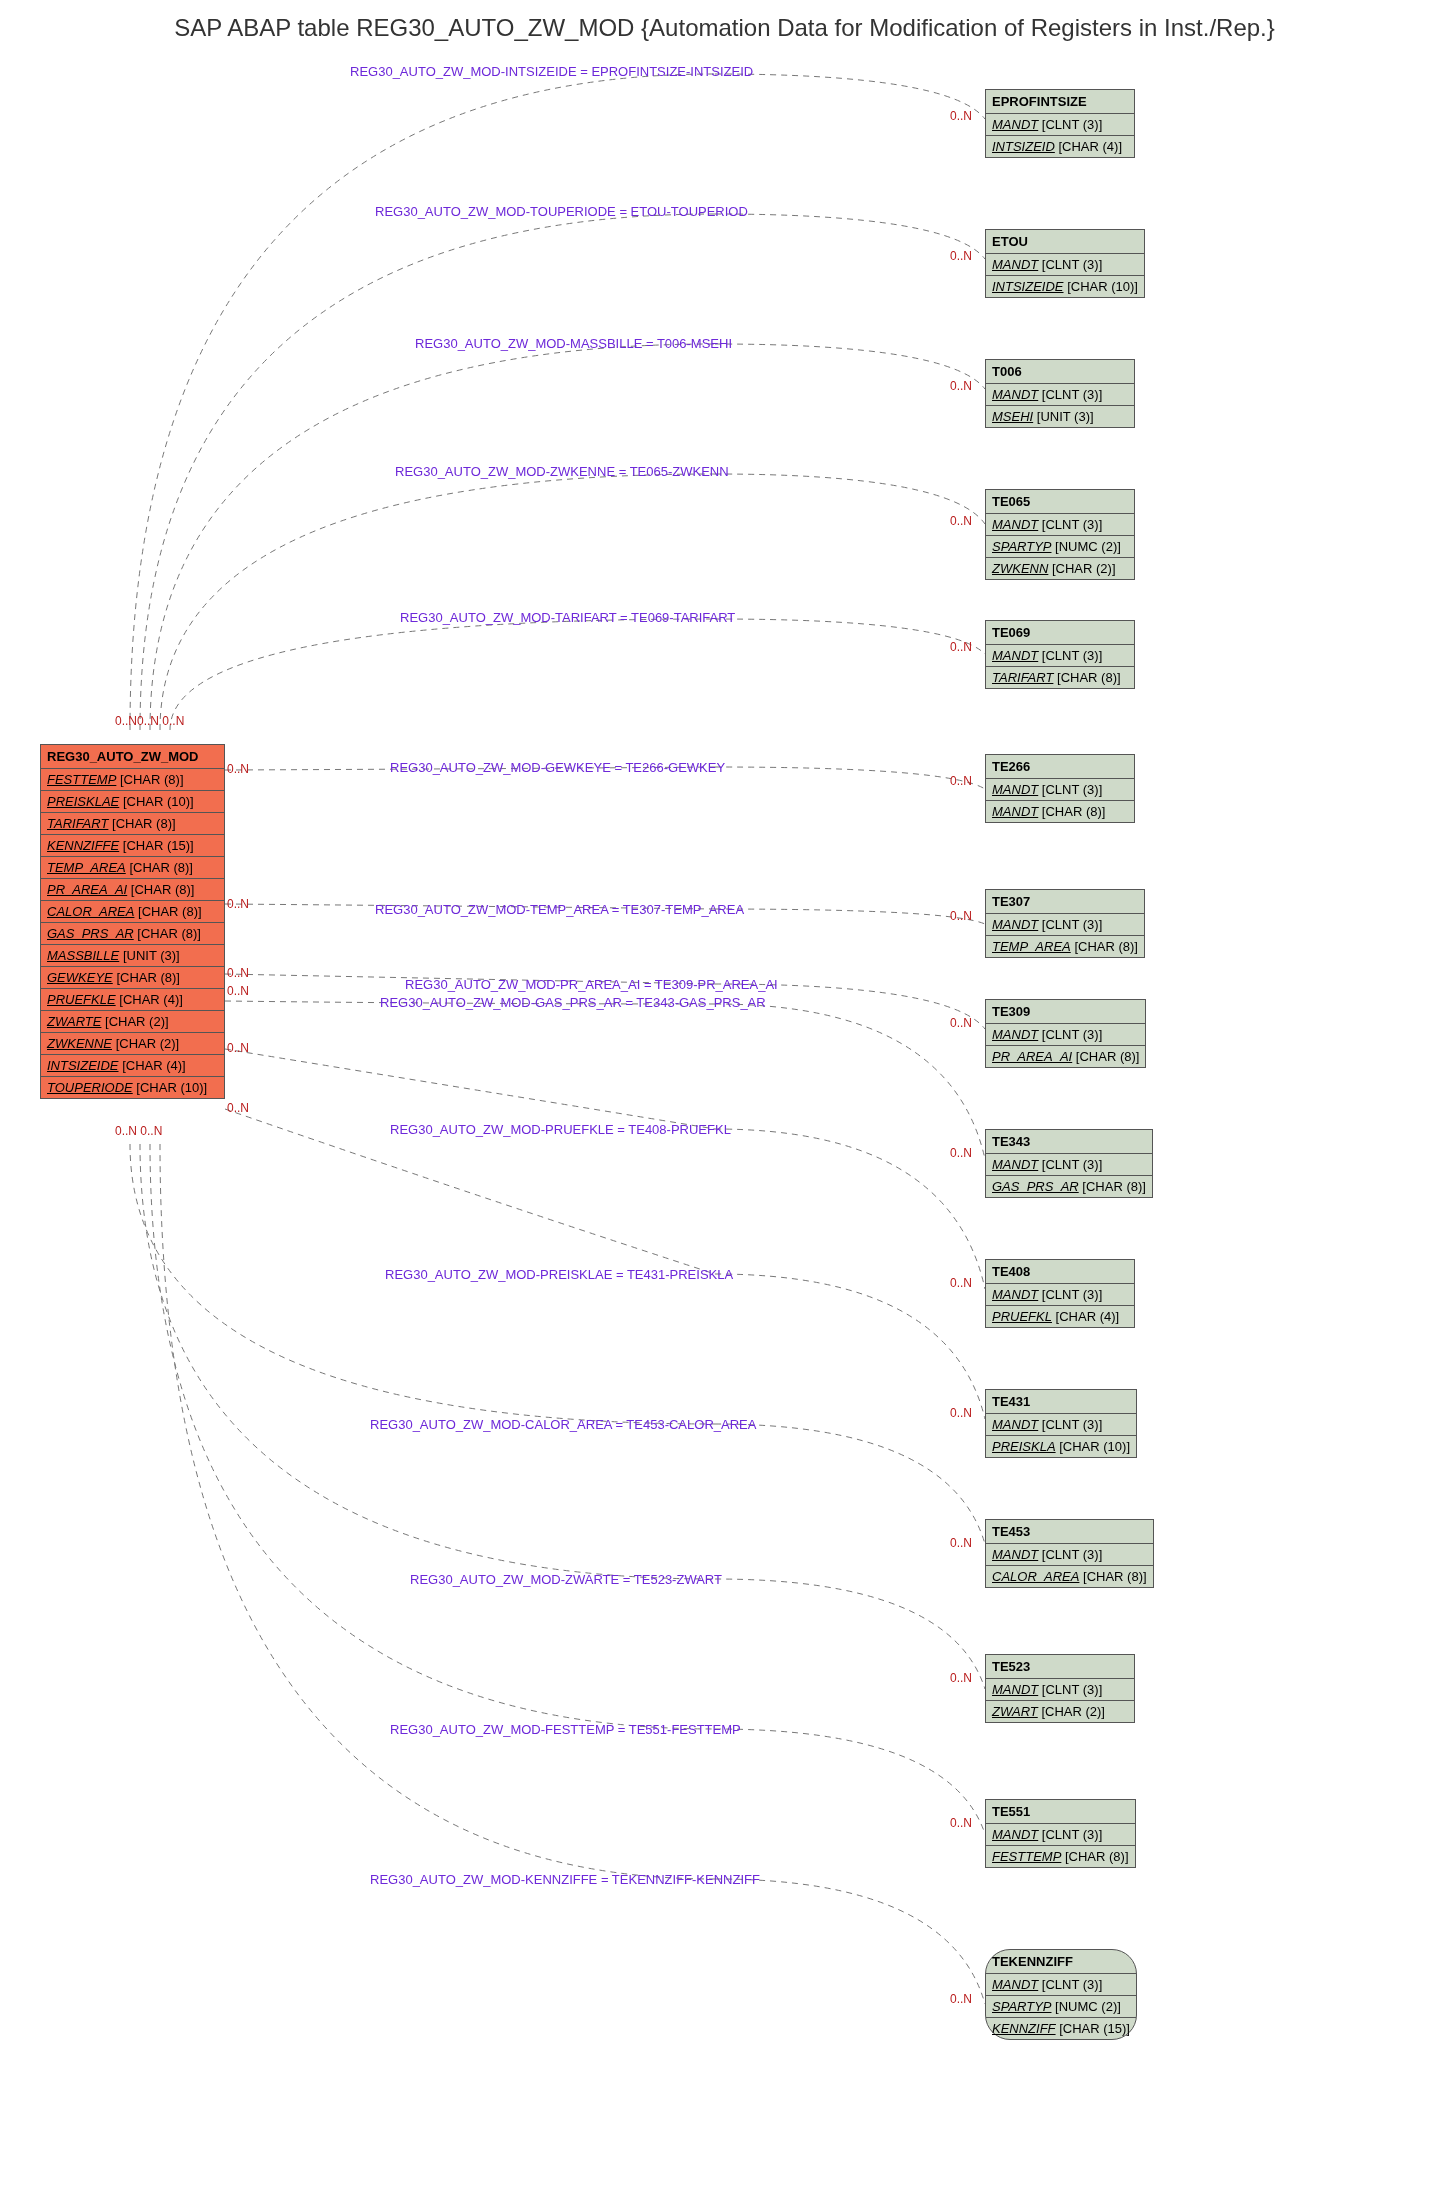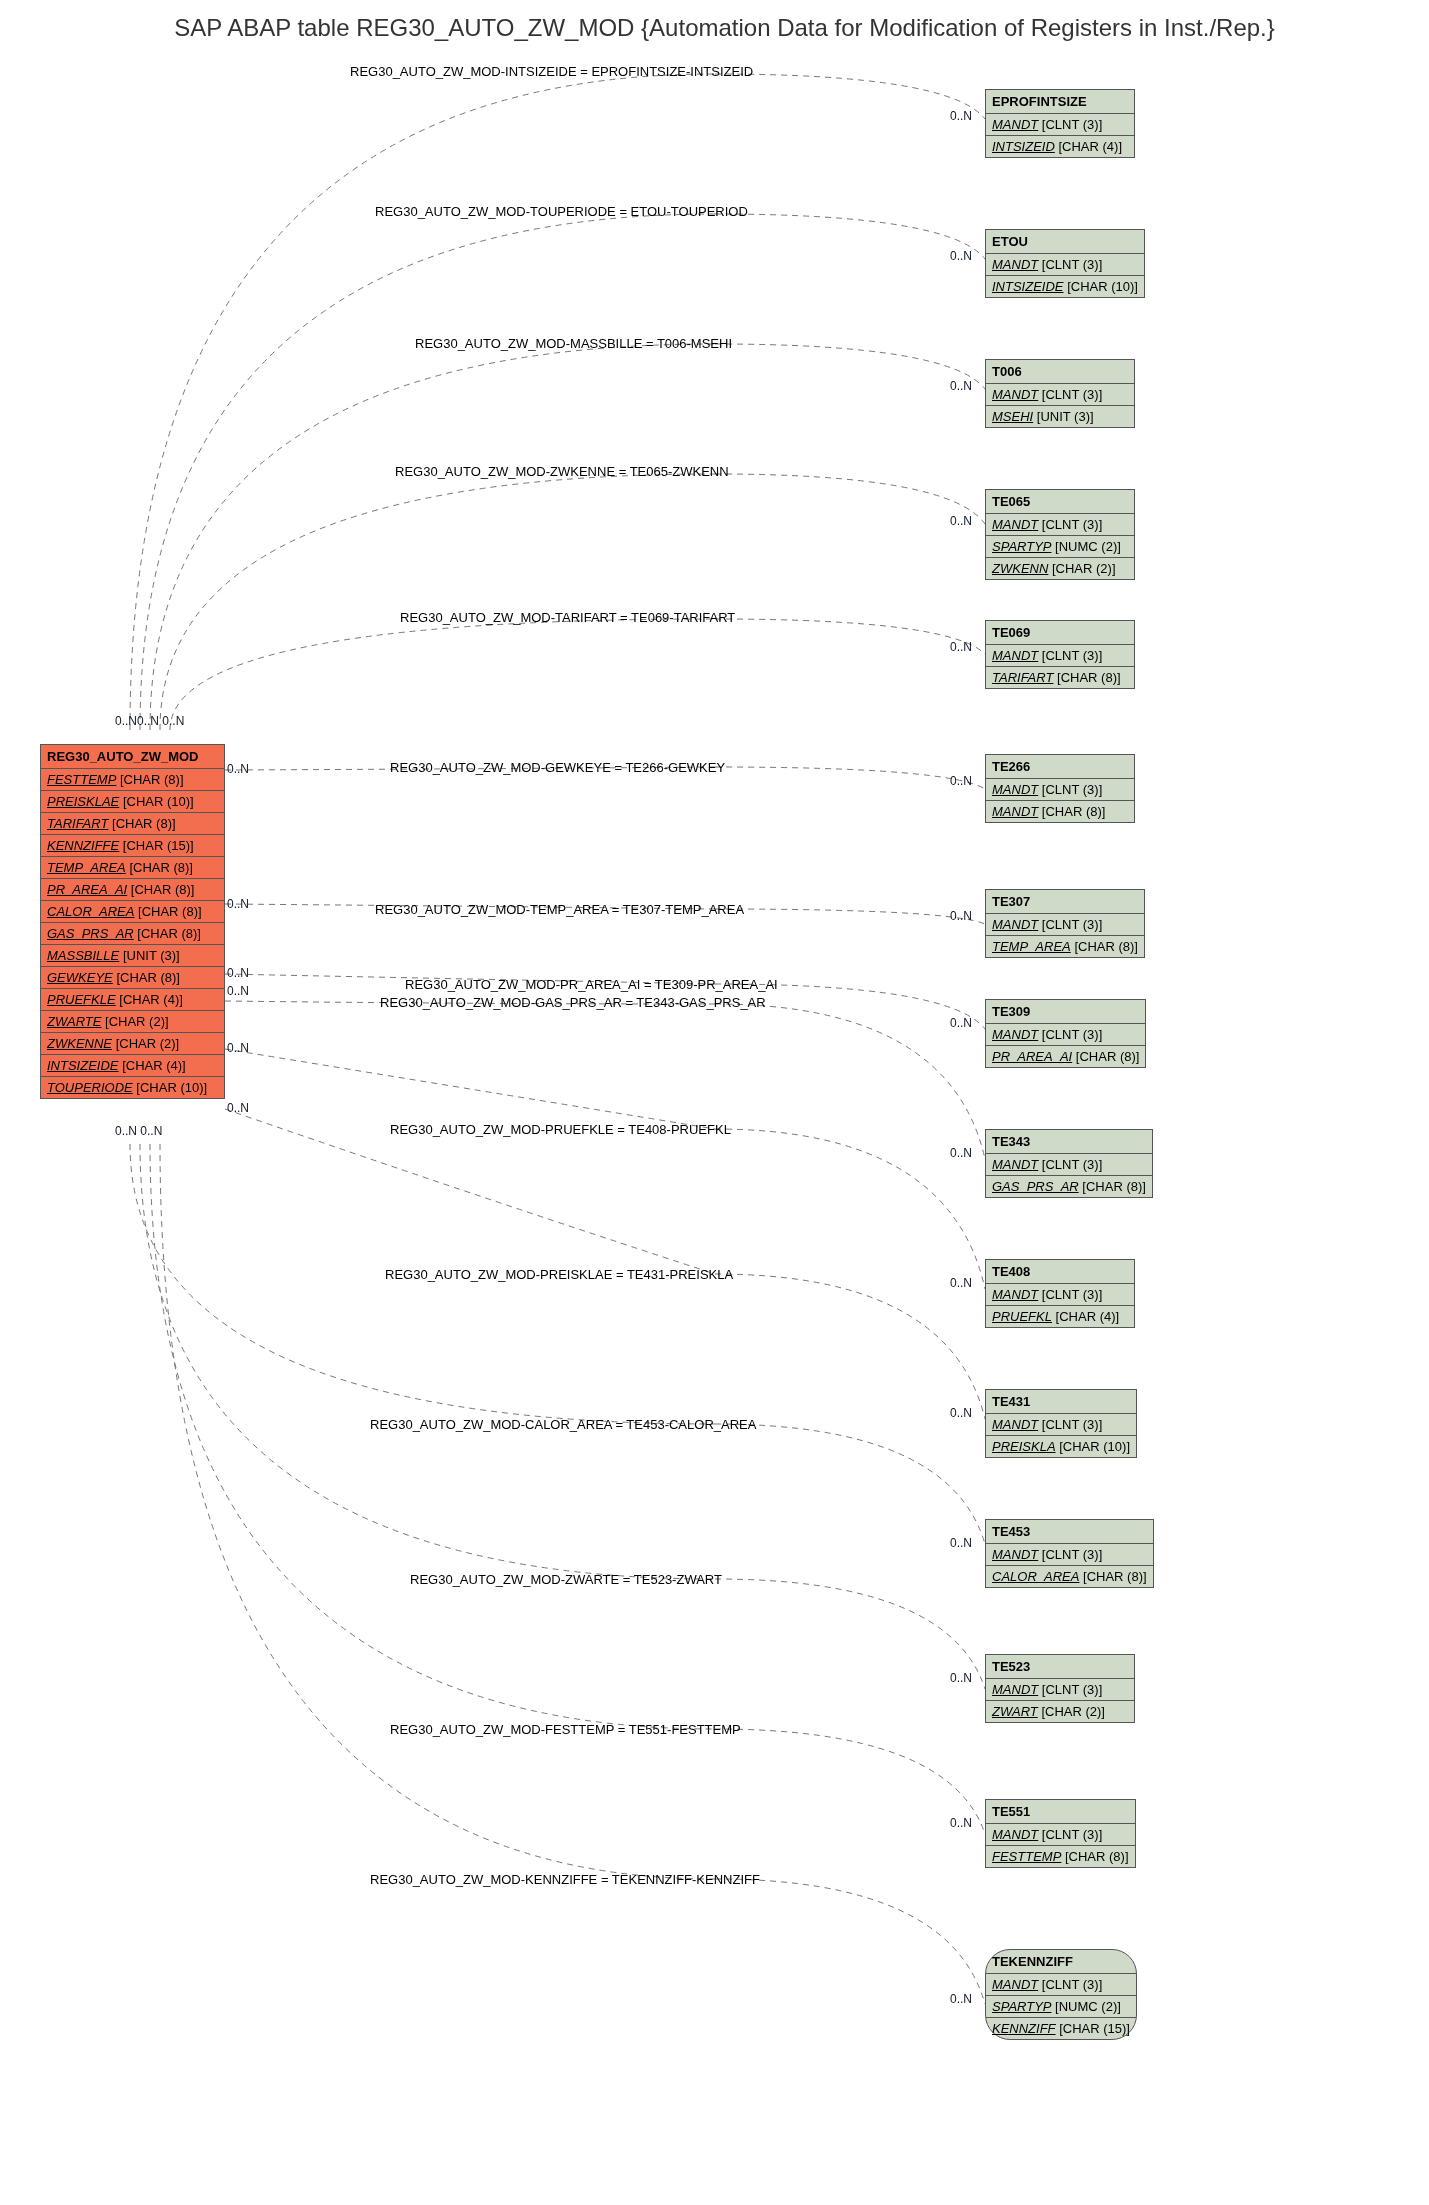--- a/index.html
+++ b/index.html
@@ -48,27 +48,27 @@
     padding: 3px 6px;
     border-bottom: 1px solid #555;
     white-space: nowrap;
   }
   .entity .row:last-child { border-bottom: none; }
   .entity .row .fname { font-style: italic; text-decoration: underline; }
   .entity .row .ftype { }
   .lbl {
     position: absolute;
     font-size: 13px;
-    color: #000000;
+    color: #6d28d9;
     white-space: nowrap;
   }
   .card {
     position: absolute;
     font-size: 12px;
-    color: #0f172a;
+    color: #b91c1c;
     white-space: nowrap;
   }
 </style>
 </head>
 <body>
 
 <div class="title">SAP ABAP table REG30_AUTO_ZW_MOD {Automation Data for Modification of Registers in Inst./Rep.}</div>
 
 <div class="canvas">
 

